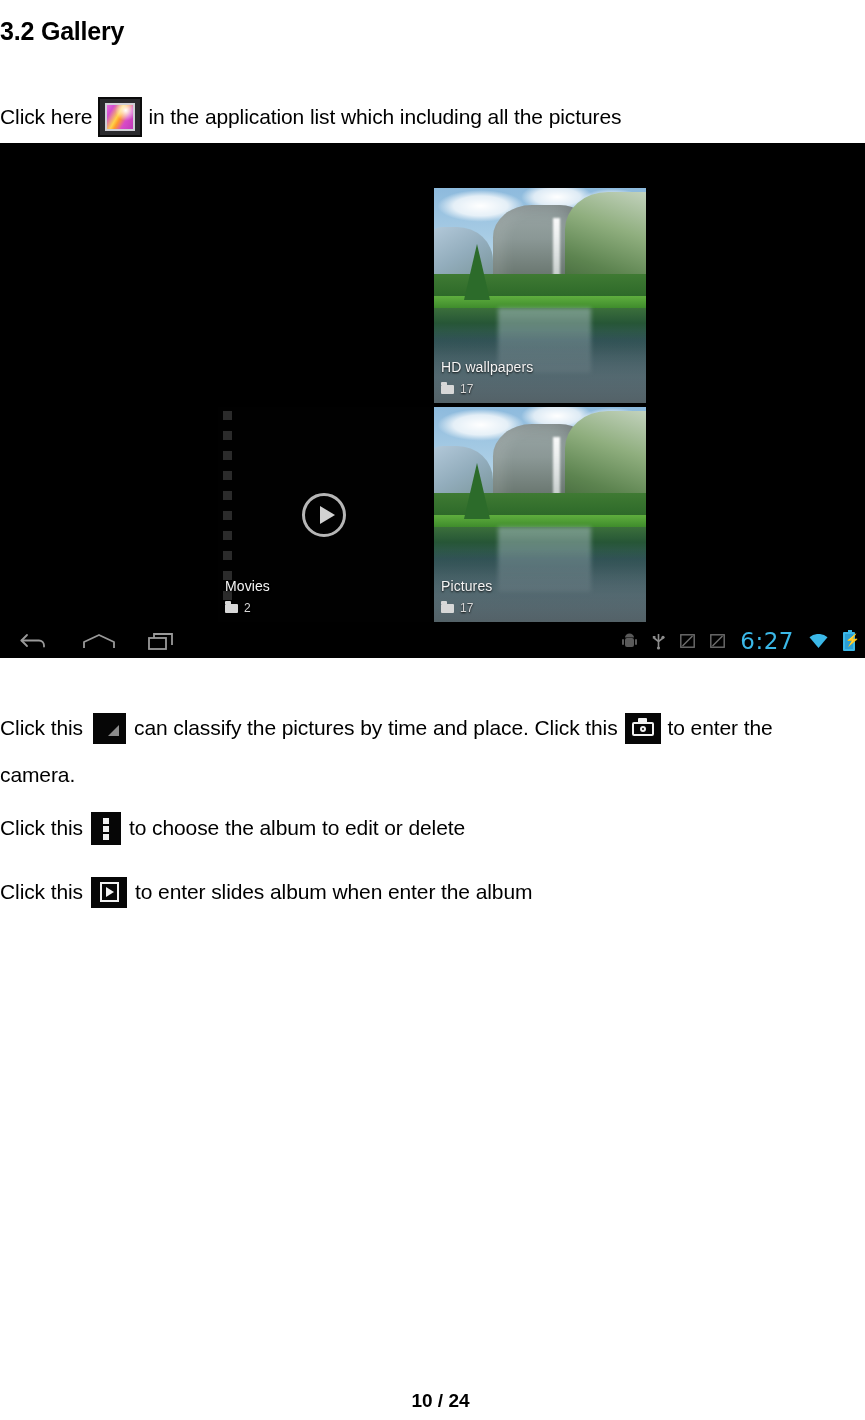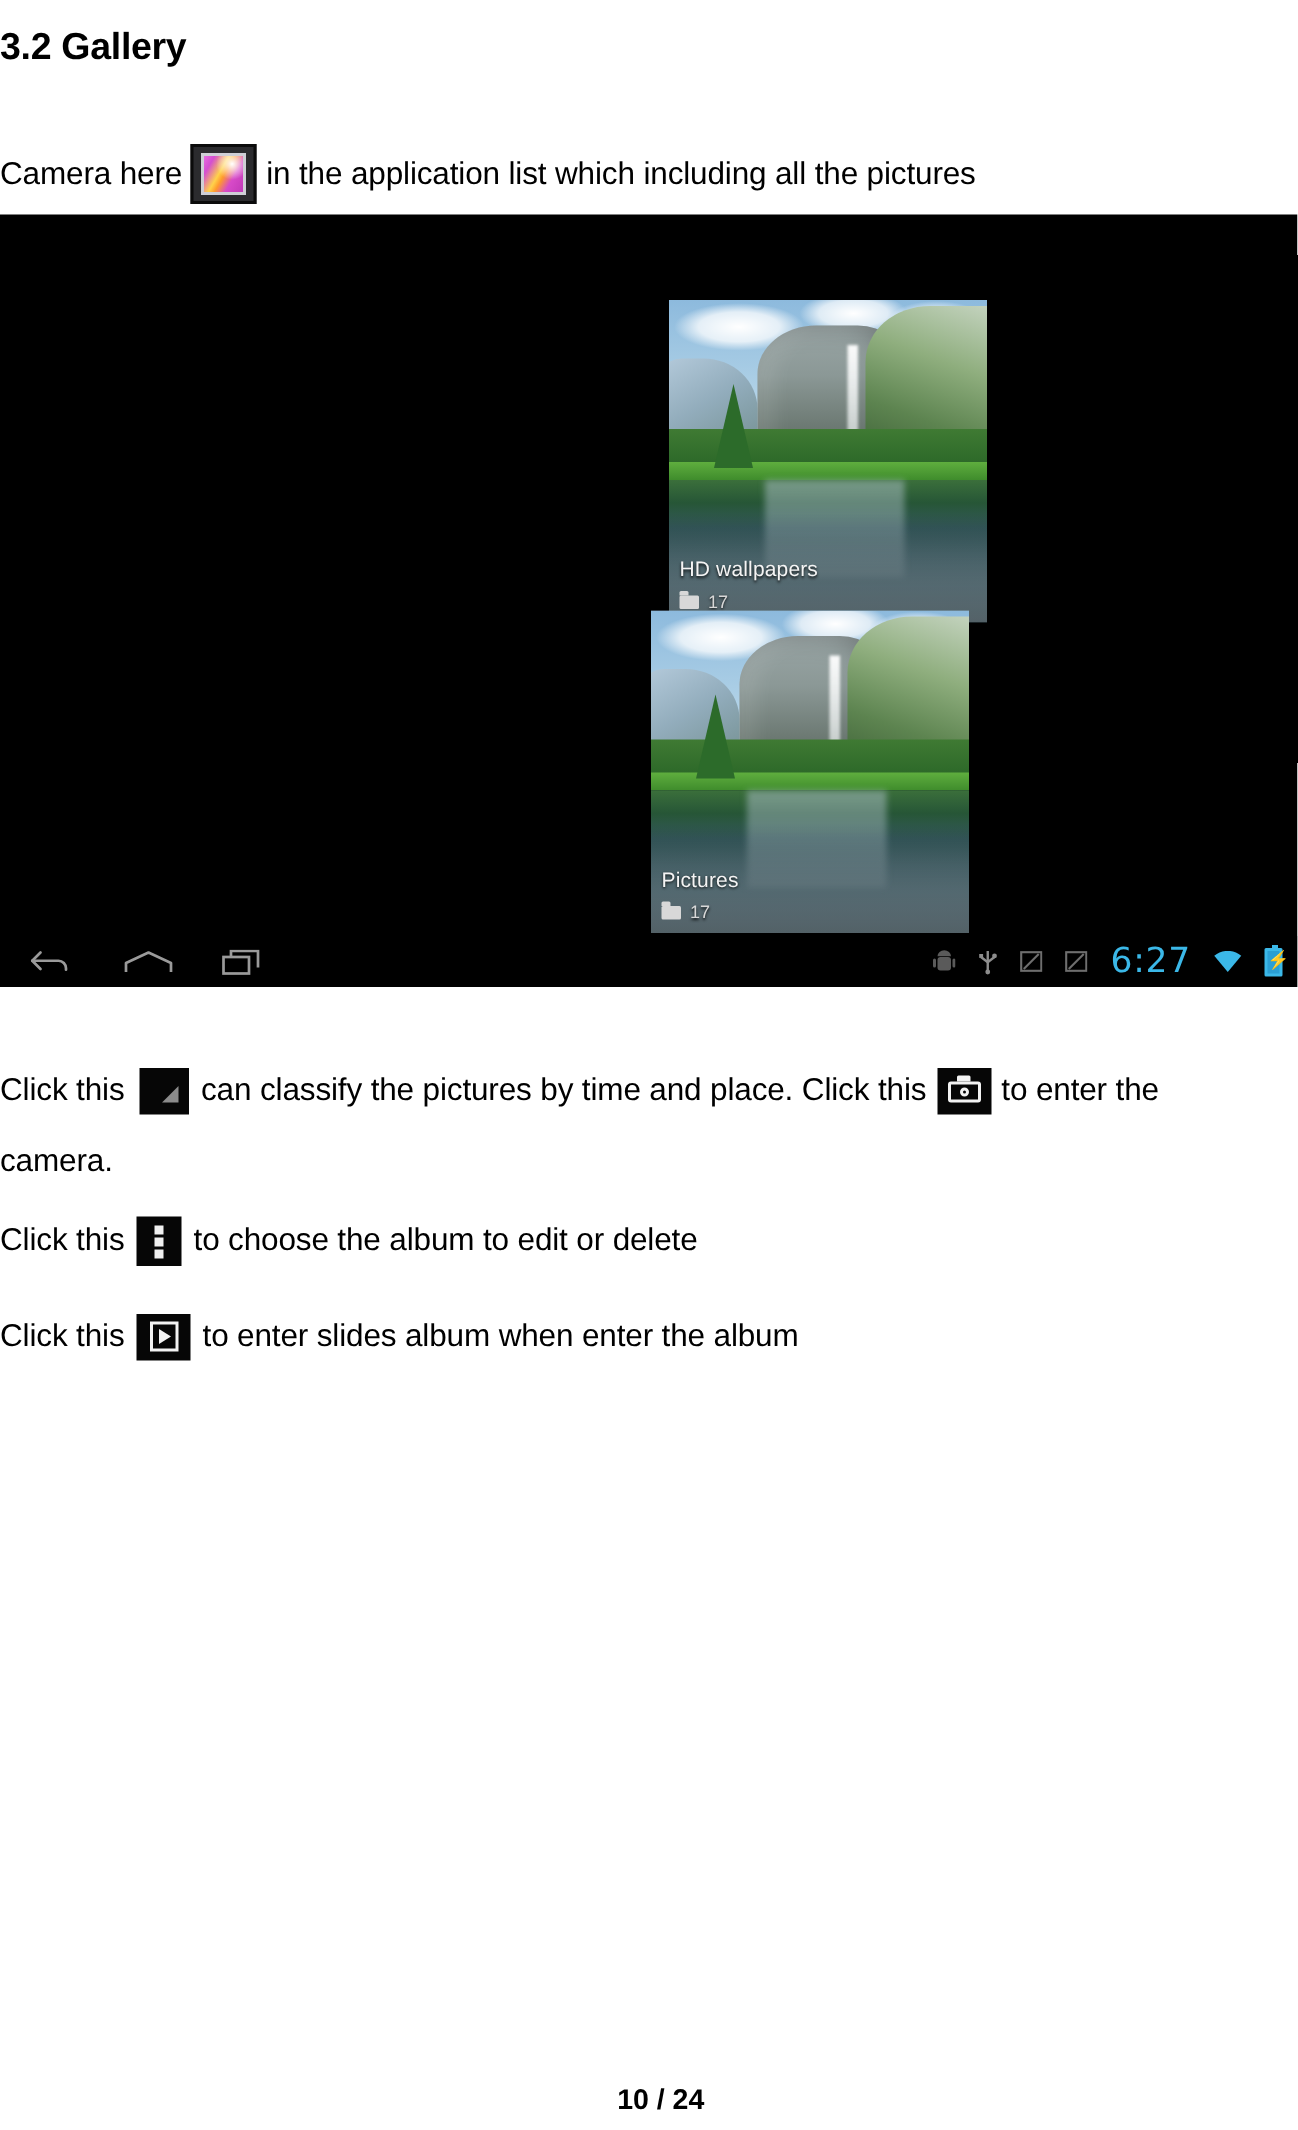--- a/index.html
+++ b/index.html
@@ -280,21 +280,21 @@
     width: 434px;
     height: 436px;
   }
   .album {
     position: absolute;
     width: 212px;
     height: 215px;
     overflow: hidden;
   }
   .album-0 { left: 0px;   top: 0px; }
-  .album-1 { left: 216px; top: 12px; margin-left: 12px; }
+  .album-1 { left: 216px; top: 0px; }
   .album-2 { left: 0px;   top: 219px; }
   .album-3 { left: 216px; top: 219px; }
 
   .thumb-dark { width: 100%; height: 100%; background: #141611; }
   .thumb-film { width: 100%; height: 100%; background: #010101; position: relative; }
   .thumb-film .perfs {
     position: absolute;
     left: 5px; top: 4px;
     width: 12px; height: 100%;
   }
@@ -542,21 +542,21 @@
     color: #eaeaea;
     line-height: 18px;
   }
 </style>
 </head>
 <body>
 
 <h1 class="doc-heading">3.2 Gallery</h1>
 
 <div class="para line-click-here">
-  <span>Camera here</span><span class="chip chip-gallery"><span class="frame"></span></span><span>in the application list which including all the pictures</span>
+  <span>Click here</span><span class="chip chip-gallery"><span class="frame"></span></span><span>in the application list which including all the pictures</span>
 </div>
 
 <div id="android-screenshot">
 
 
   <div class="album-grid">
 
 
     <div class="album album-1">
       <div class="thumb-photo">
@@ -572,20 +572,42 @@
         <span class="water-refl"></span>
         <span class="shade"></span>
       </div>
       <div class="album-label">HD wallpapers</div>
       <div class="album-meta">
         <span class="meta-ic-folder"></span>
         <span>17</span>
       </div>
     </div>
 
+    <div class="album album-2">
+      <div class="thumb-film">
+        <span class="perfs">
+          <i></i>
+          <i></i>
+          <i></i>
+          <i></i>
+          <i></i>
+          <i></i>
+          <i></i>
+          <i></i>
+          <i></i>
+          <i></i>
+        </span>
+        <span class="play"></span>
+      </div>
+      <div class="album-label">Movies</div>
+      <div class="album-meta">
+        <span class="meta-ic-folder"></span>
+        <span>2</span>
+      </div>
+    </div>
 
     <div class="album album-3">
       <div class="thumb-photo">
         <span class="sky"></span>
         <span class="cliff-left"></span>
         <span class="cliff"></span>
         <span class="cliff-right"></span>
         <span class="fall"></span>
         <span class="treeline"></span>
         <span class="meadow"></span>

